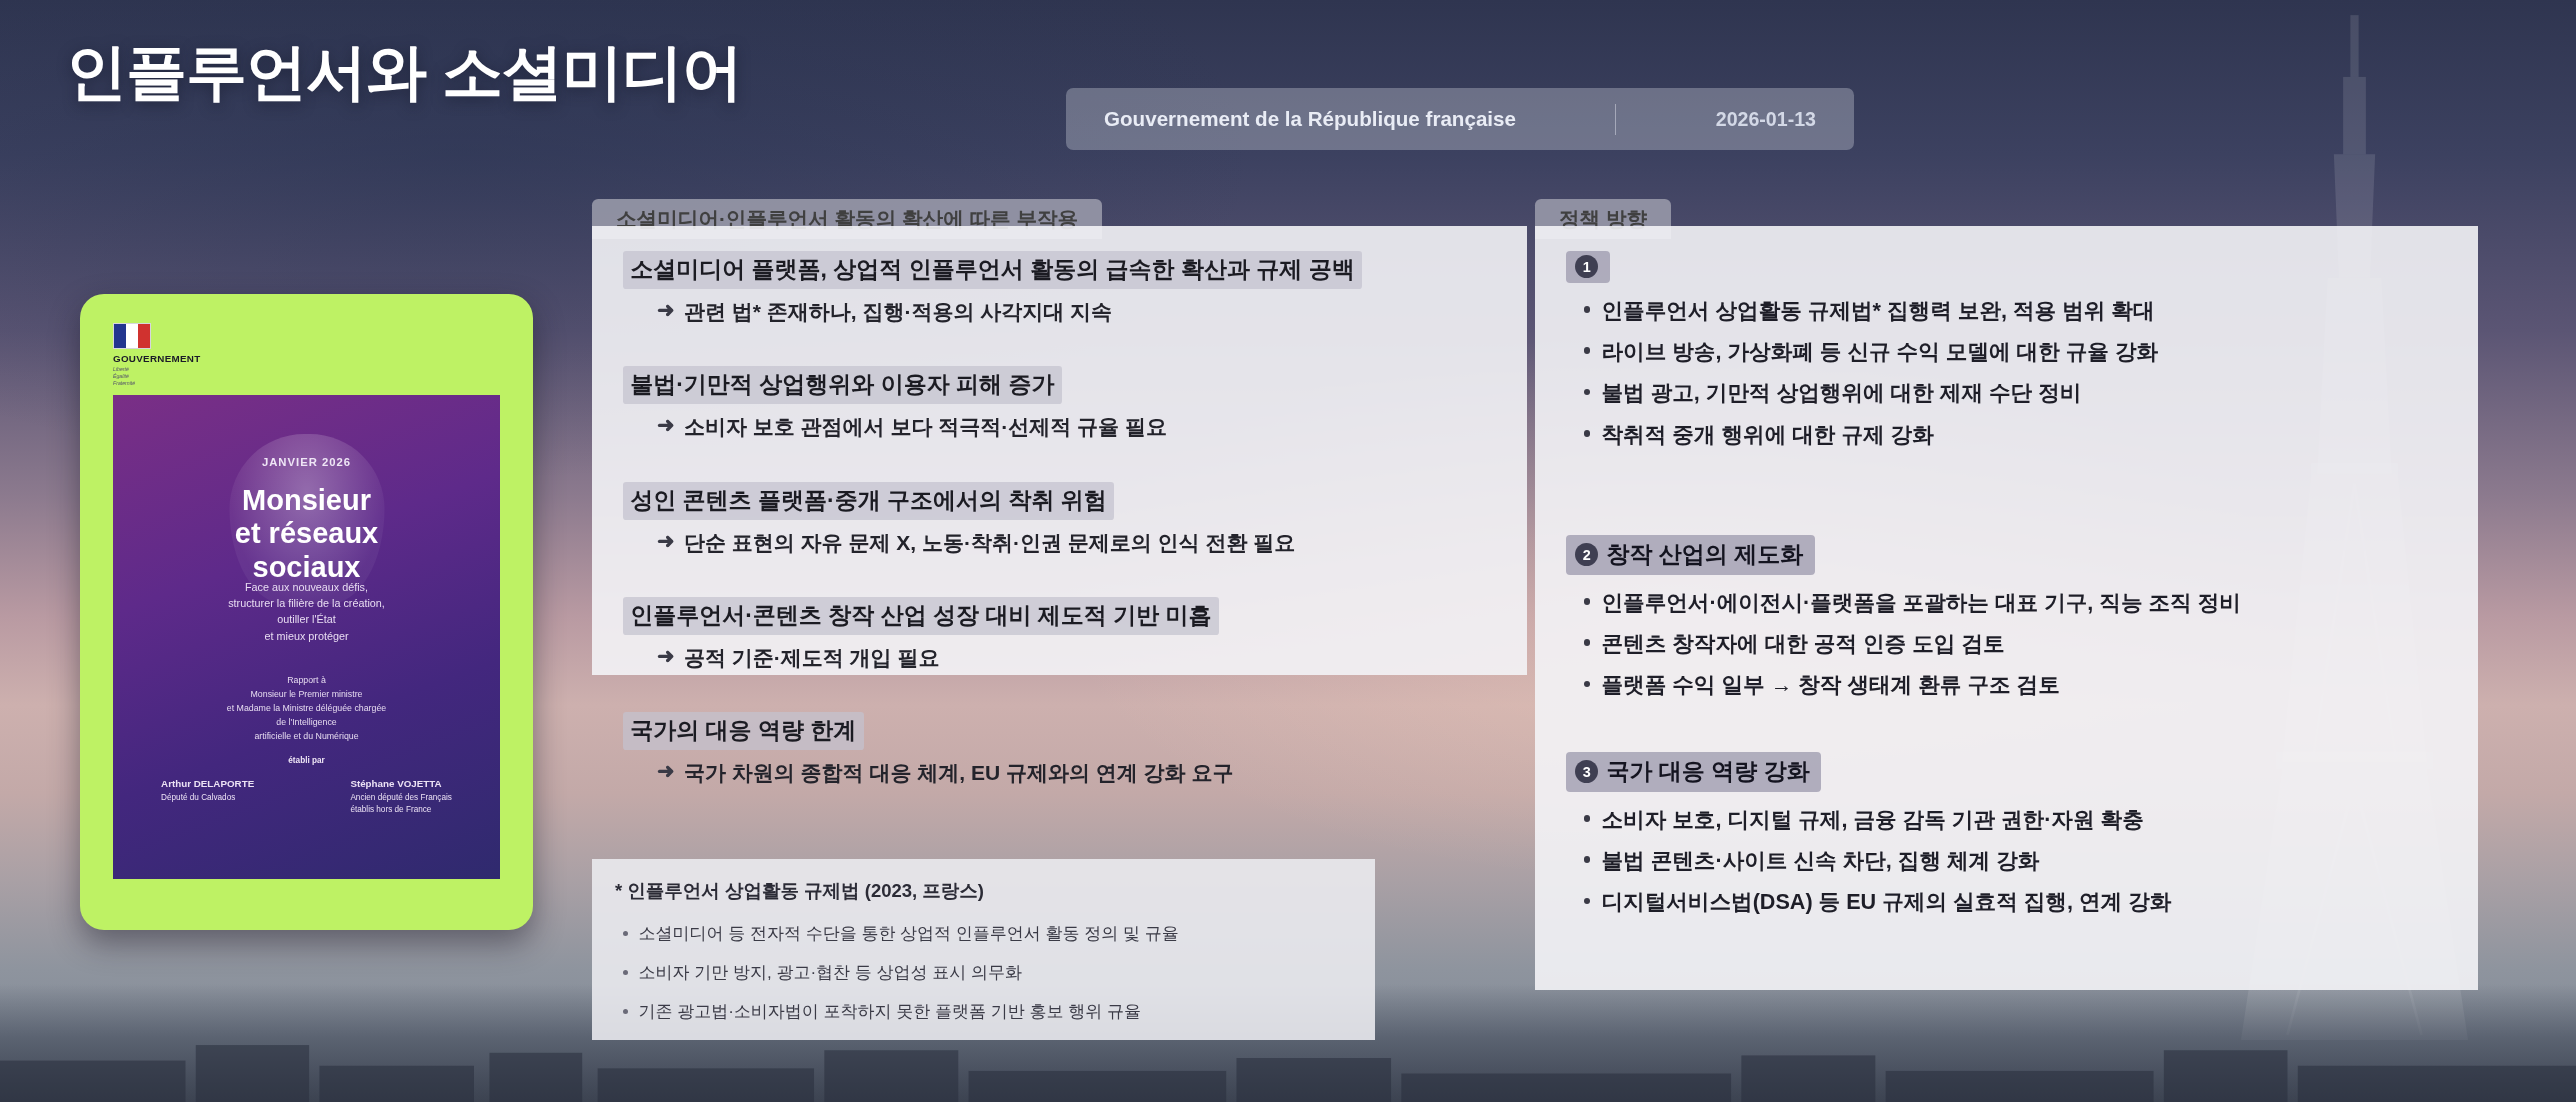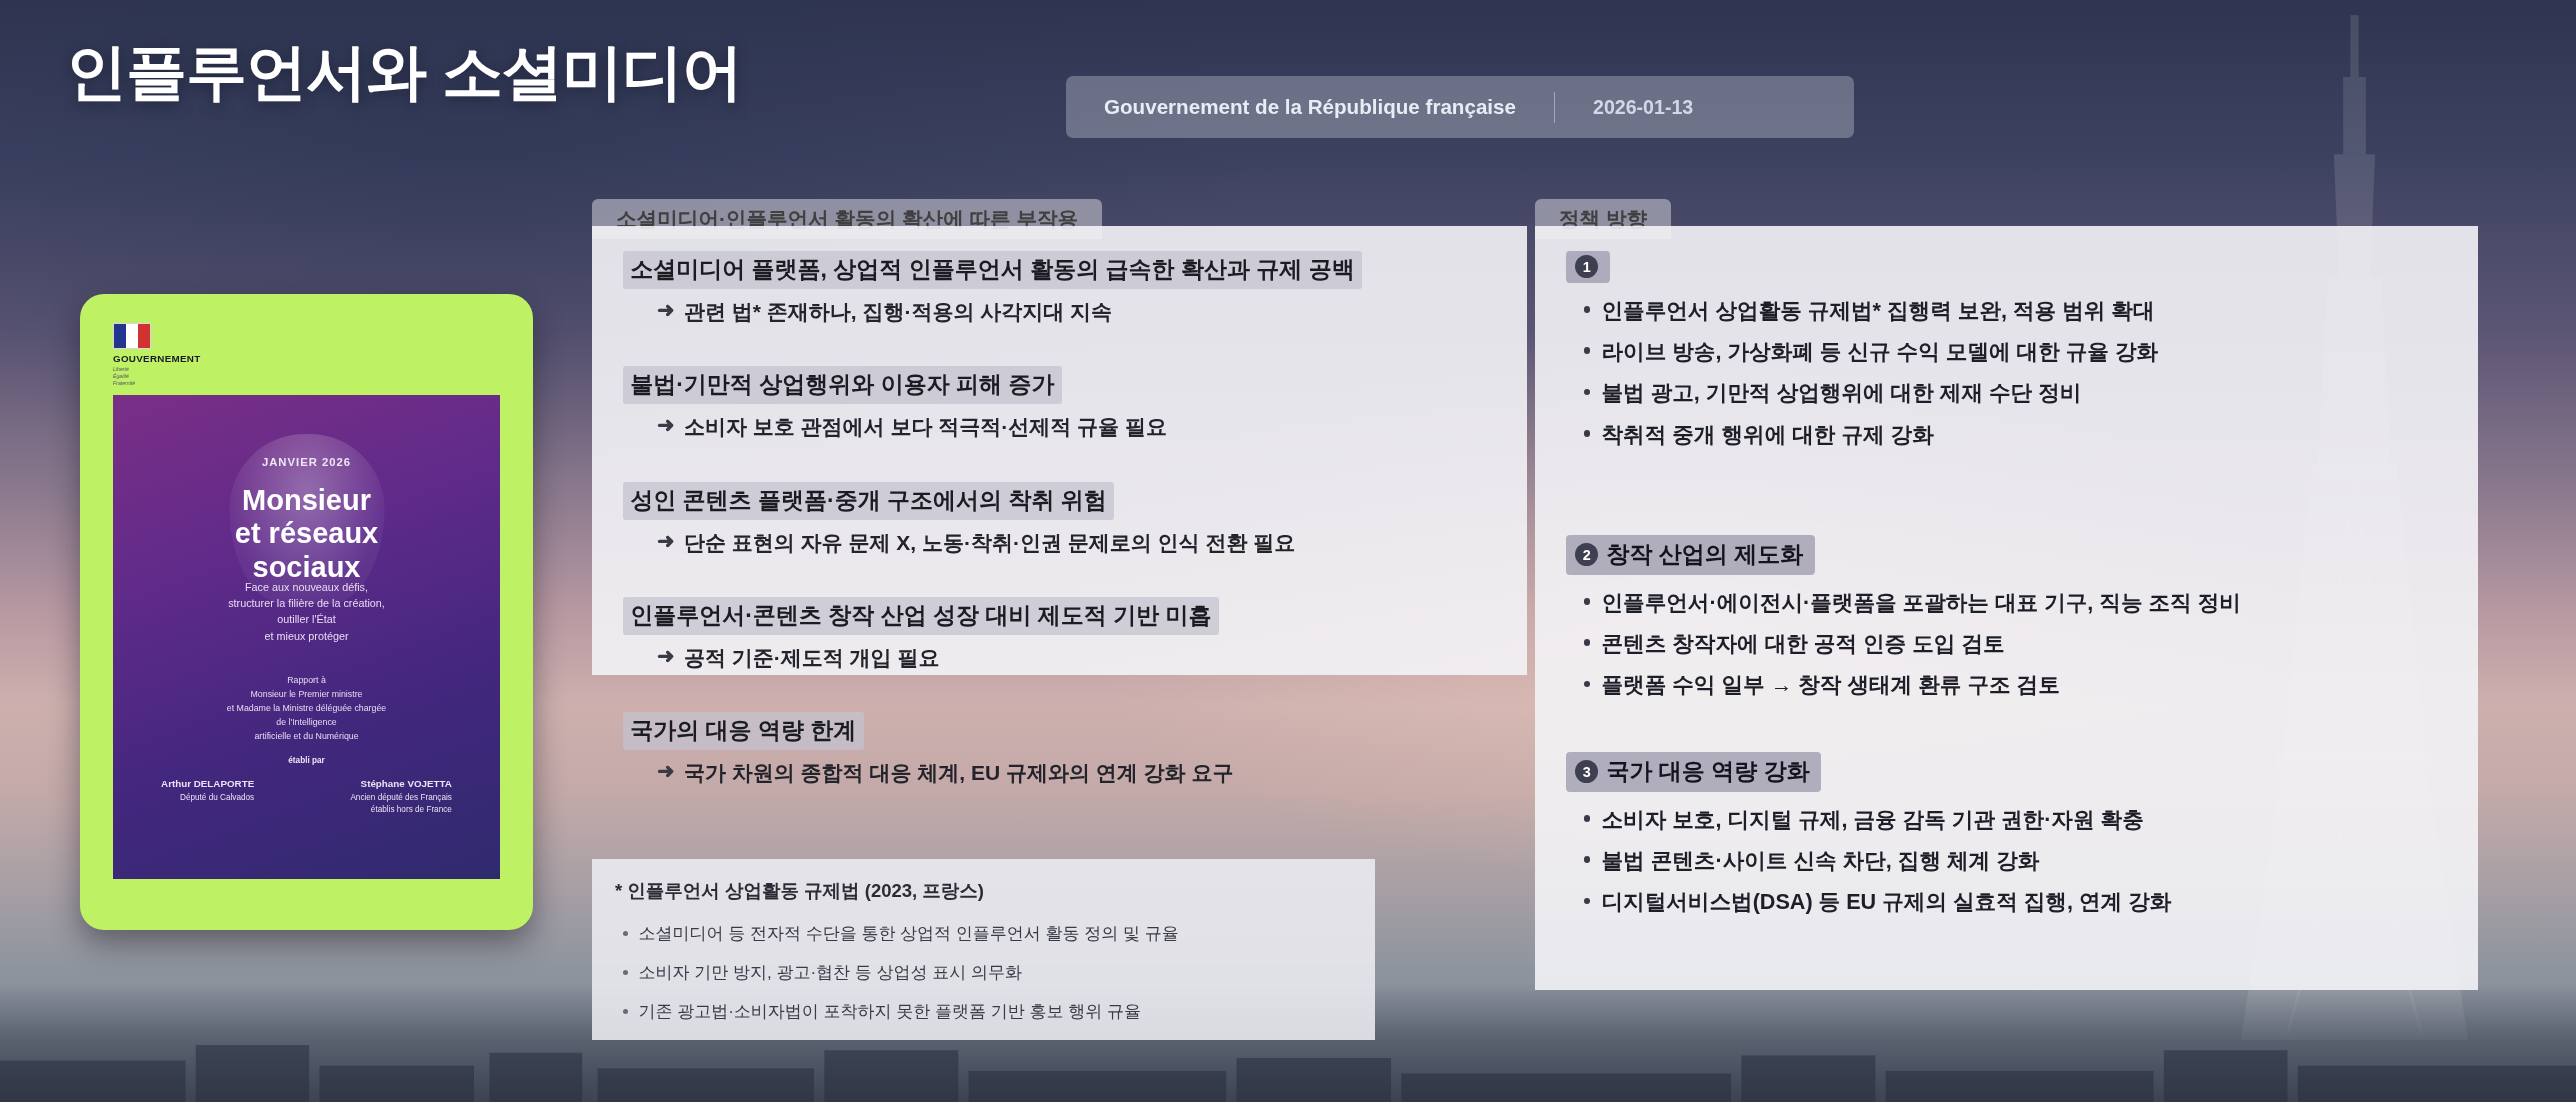--- a/index.html
+++ b/index.html
@@ -41,25 +41,25 @@
   .skyline-blocks { position: absolute; left: 0; bottom: 0; width: 2576px; height: 88px; }
 
   
   .page-title {
     position: absolute; left: 66px; top: 32px;
     font-size: 61px; font-weight: bold; color: #ffffff;
     letter-spacing: -1px;
     text-shadow: 0 3.1px 13.4px rgba(20,24,40,0.55);
   }
   .source-chip {
-    position: absolute; left: 1066px; top: 76px;
+    position: absolute; left: 1066px; top: 88px;
     height: 62px; min-width: 788px;
     background: rgba(232,234,242,0.30);
     border-radius: 7.2px;
-    display: flex; align-items: center;
+    display: flex; align-items: center; justify-content: space-between;
   }
   .source-chip .src-name {
     color: #e9ecf5; font-size: 20.6px; font-weight: bold;
     padding: 0 38px;
   }
   .source-chip .src-div {
     width: 1px; height: 31px; background: rgba(233,236,245,0.45);
   }
   .source-chip .src-date {
     color: #d3d8e6; font-size: 19.6px; font-weight: bold;
@@ -189,21 +189,21 @@
     position: absolute; left: 0; right: 0; top: 278px; text-align: center;
     color: #e6dbf0; font-size: 8.8px; line-height: 1.6;
   }
   .cover-etabli {
     position: absolute; left: 0; right: 0; top: 361px; text-align: center;
     color: #efe6f6; font-size: 8.2px; font-weight: bold;
   }
   .cover-authors {
     position: absolute; left: 0; right: 0; top: 382px;
     display: flex; justify-content: space-around; color: #ece2f5; font-size: 8.2px;
-    text-align: right; line-height: 1.5;
+    text-align: left; line-height: 1.5;
   }
   .cover-authors .a-name { font-weight: bold; font-size: 9.8px; }
 </style>
 </head>
 <body>
 
 <div class="bg-glow"></div>
 
 <svg class="tower" viewBox="0 0 560 2000" preserveAspectRatio="none">
   <g fill="rgba(255,255,255,0.28)">

